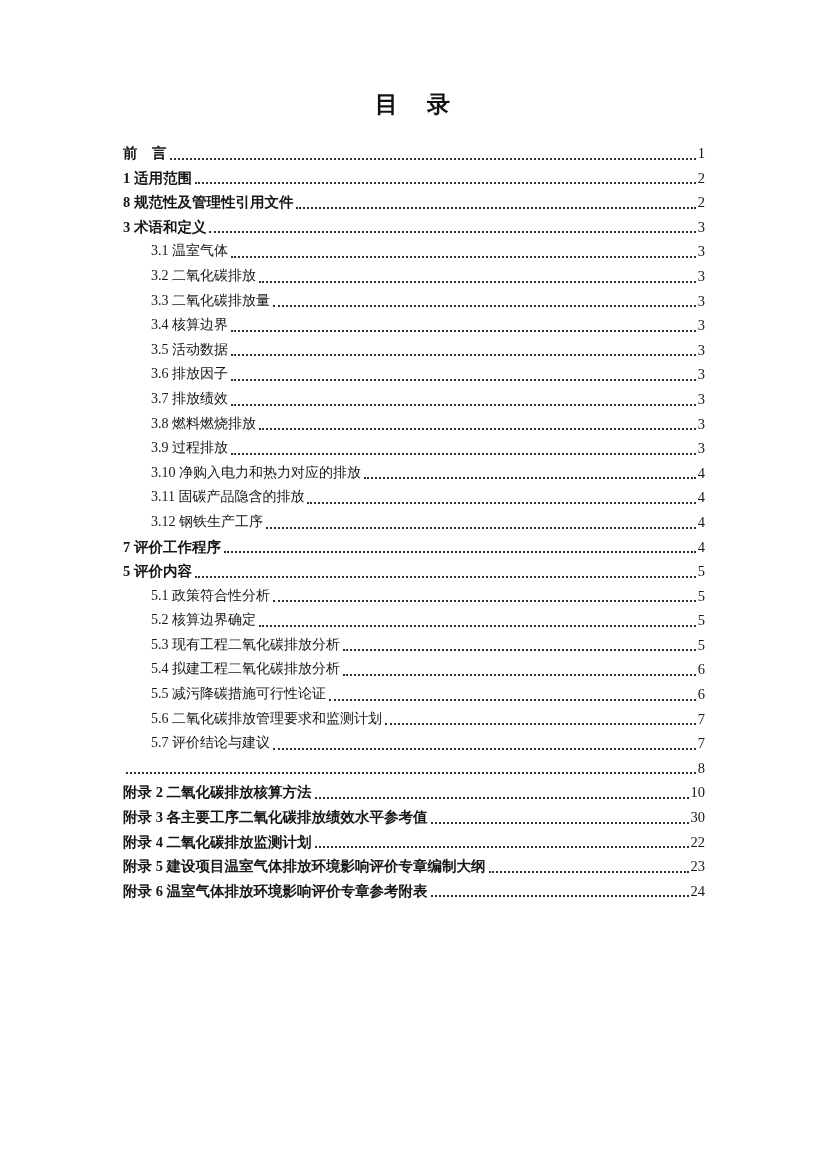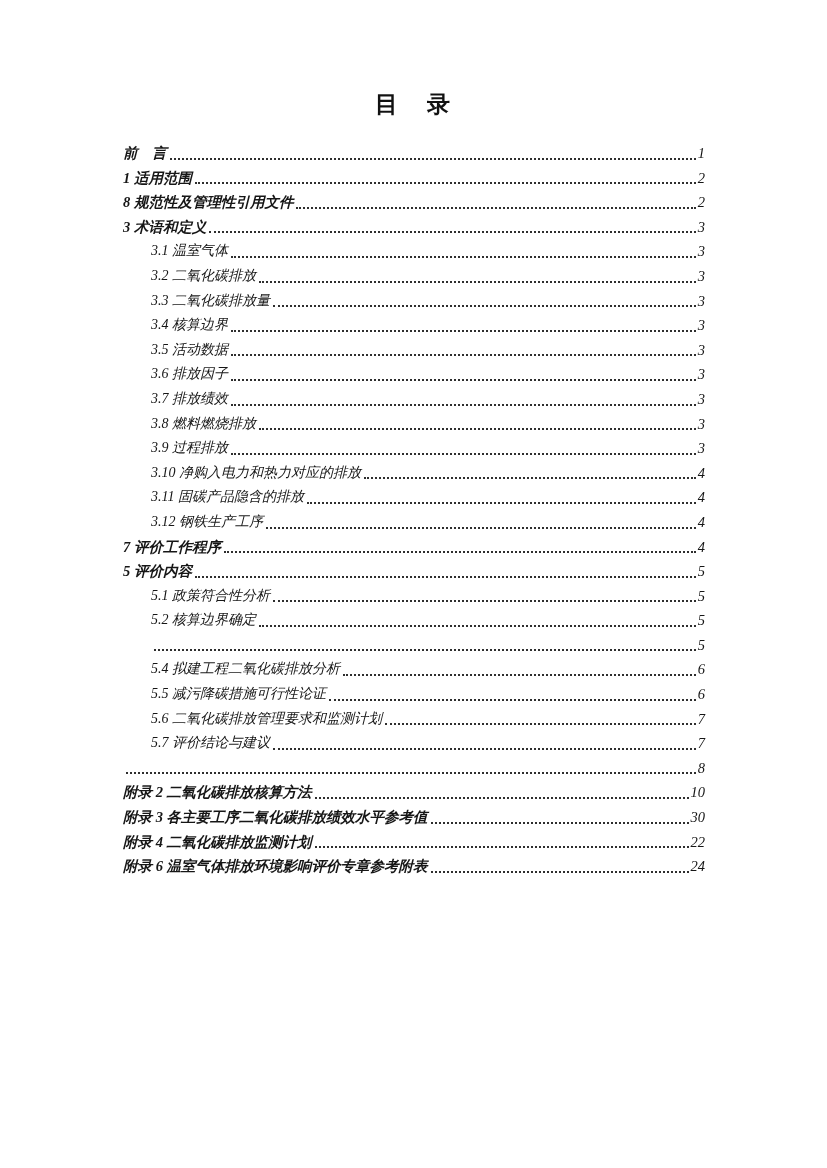--- a/index.html
+++ b/index.html
@@ -32,21 +32,20 @@
     color: #111111;
   }
   .toc {
     margin-top: 21px;
   }
   .row {
     display: flex;
     height: 24.6px;
     line-height: 24.6px;
     font-size: 14px;
-    font-style: italic;
   }
   .row .label {
     white-space: pre;
     flex: 0 0 auto;
   }
   .row.bold .label {
     font-weight: bold;
     font-size: 14.5px;
   }
   .row.level-2 {
@@ -166,20 +165,21 @@
     <span class="label">5.1 政策符合性分析</span>
     <span class="leader"></span>
     <span class="pagenum">5</span>
   </div>
       <div class="row level-2">
     <span class="label">5.2 核算边界确定</span>
     <span class="leader"></span>
     <span class="pagenum">5</span>
   </div>
       <div class="row level-2">
+    <span class="label">5.3 现有工程二氧化碳排放分析</span>
     <span class="leader"></span>
     <span class="pagenum">5</span>
   </div>
       <div class="row level-2">
     <span class="label">5.4 拟建工程二氧化碳排放分析</span>
     <span class="leader"></span>
     <span class="pagenum">6</span>
   </div>
       <div class="row level-2">
     <span class="label">5.5 减污降碳措施可行性论证</span>
@@ -207,20 +207,25 @@
   </div>
       <div class="row level-1 bold">
     <span class="label">附录 3 各主要工序二氧化碳排放绩效水平参考值</span>
     <span class="leader"></span>
     <span class="pagenum">30</span>
   </div>
       <div class="row level-1 bold">
     <span class="label">附录 4 二氧化碳排放监测计划</span>
     <span class="leader"></span>
     <span class="pagenum">22</span>
+  </div>
+      <div class="row level-1 bold">
+    <span class="label">附录 5 建设项目温室气体排放环境影响评价专章编制大纲</span>
+    <span class="leader"></span>
+    <span class="pagenum">23</span>
   </div>
       <div class="row level-1 bold">
     <span class="label">附录 6 温室气体排放环境影响评价专章参考附表</span>
     <span class="leader"></span>
     <span class="pagenum">24</span>
   </div>
     </div>
 </div>
 
 </body></html>

